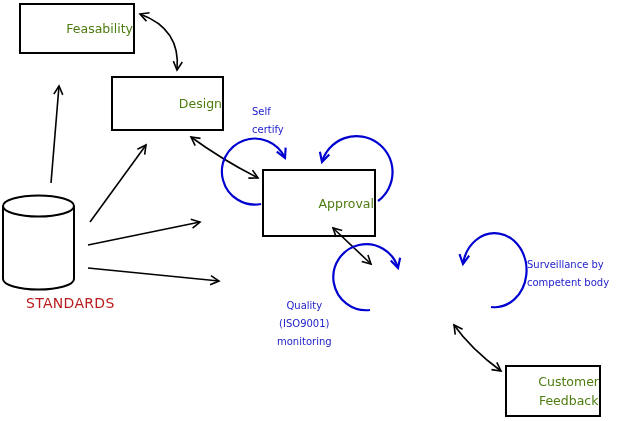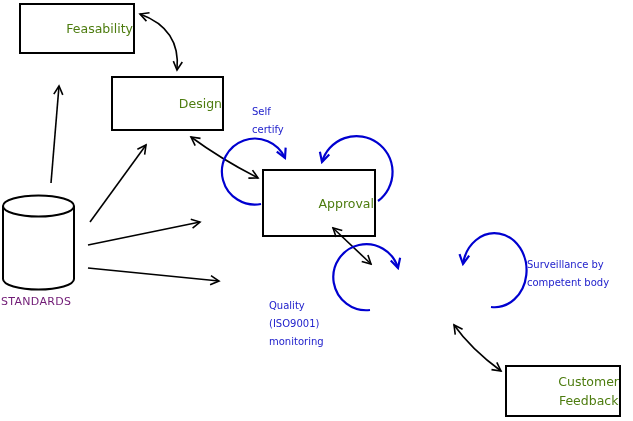--- a/index.html
+++ b/index.html
@@ -11,42 +11,42 @@
     display:flex;align-items:center;justify-content:flex-end;
     font-size:12.5px;line-height:19px;text-align:center;white-space:pre-line;
     z-index:1;
   }
   #arrow-layer{position:absolute;left:0;top:0;z-index:2;pointer-events:none;}
   .ann{
     position:absolute;color:#2222CC;font-size:10px;line-height:18px;
     white-space:pre-line;z-index:3;
   }
   .plain-label{
-    position:absolute;color:#701a75;font-size:11px;letter-spacing:.3px;z-index:3;
+    position:absolute;color:#b91c1c;font-size:14px;letter-spacing:.3px;z-index:3;padding-left:25px;
   }
 </style>
 </head>
 <body>
 
 <div class="stage">
 
   <div class="node" style="left:19px;top:3px;width:116px;height:51px;">
     <span>Feasability</span>
   </div>
 
   <div class="node" style="left:111px;top:76px;width:113px;height:55px;">
     <span>Design</span>
   </div>
 
   <div class="node" style="left:262px;top:169px;width:114px;height:68px;">
     <span>Approval</span>
   </div>
 
 
-  <div class="node" style="left:505px;top:365px;width:116px;height:52px;">
+  <div class="node" style="left:505px;top:365px;width:96px;height:52px;">
     <span>Customer
 Feedback</span>
   </div>
 
   <svg id="arrow-layer" width="633" height="421" viewBox="0 0 633 421">
     <defs>
       <marker id="mk-black" viewBox="0 0 12 12" refX="10" refY="6" markerWidth="12" markerHeight="12" markerUnits="userSpaceOnUse" orient="auto-start-reverse">
         <path d="M1.5,1.5 L10,6 L1.5,10.5" fill="none" stroke="#000000" stroke-width="1.6"></path>
       </marker>
       <marker id="mk-blue" viewBox="0 0 12 12" refX="10" refY="6" markerWidth="13" markerHeight="13" markerUnits="userSpaceOnUse" orient="auto-start-reverse">
@@ -83,17 +83,17 @@
 
   <div class="plain-label" style="left:1px;top:295px;">STANDARDS</div>
 
   <div class="ann" style="left:252px;top:103px;">Self
 certify</div>
 
 
   <div class="ann" style="left:527px;top:220px;margin-top:36px;">Surveillance by
 competent body</div>
 
-  <div class="ann" style="left:269px;top:297px;">Quality
+  <div class="ann" style="left:277px;top:297px;text-align:center;">Quality
 (ISO9001)
 monitoring</div>
 
 </div>
 
 </body></html>

